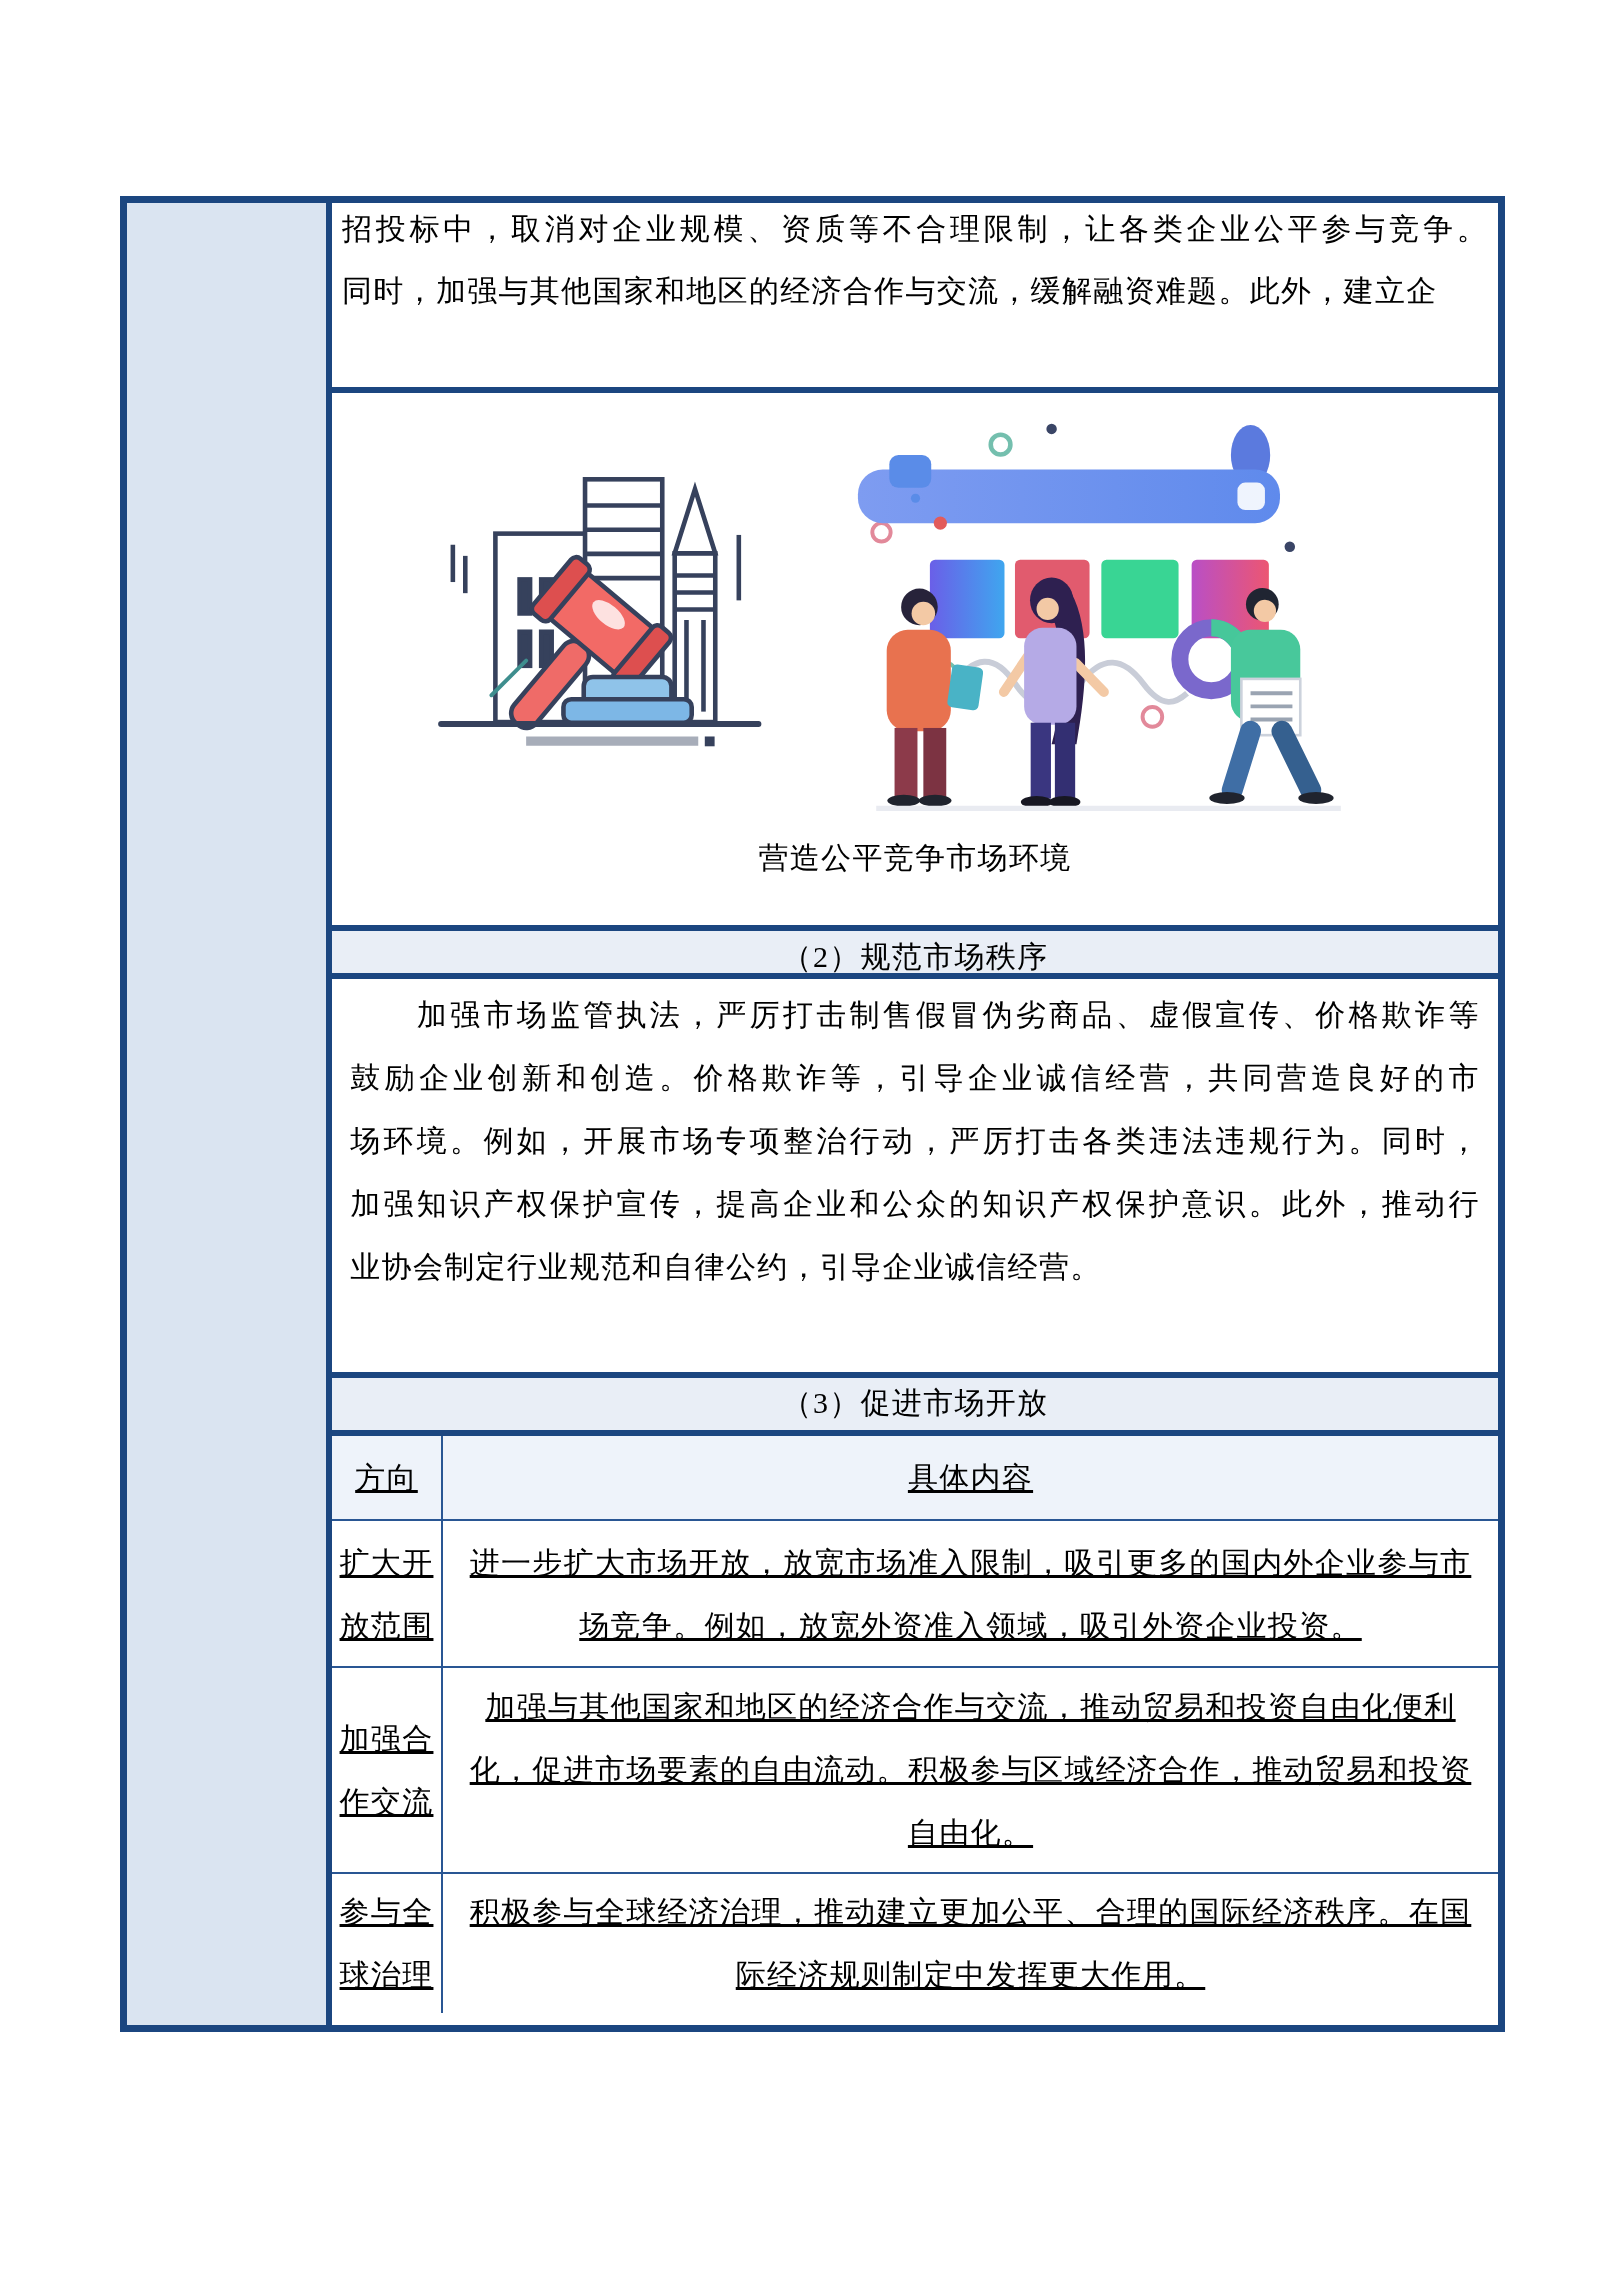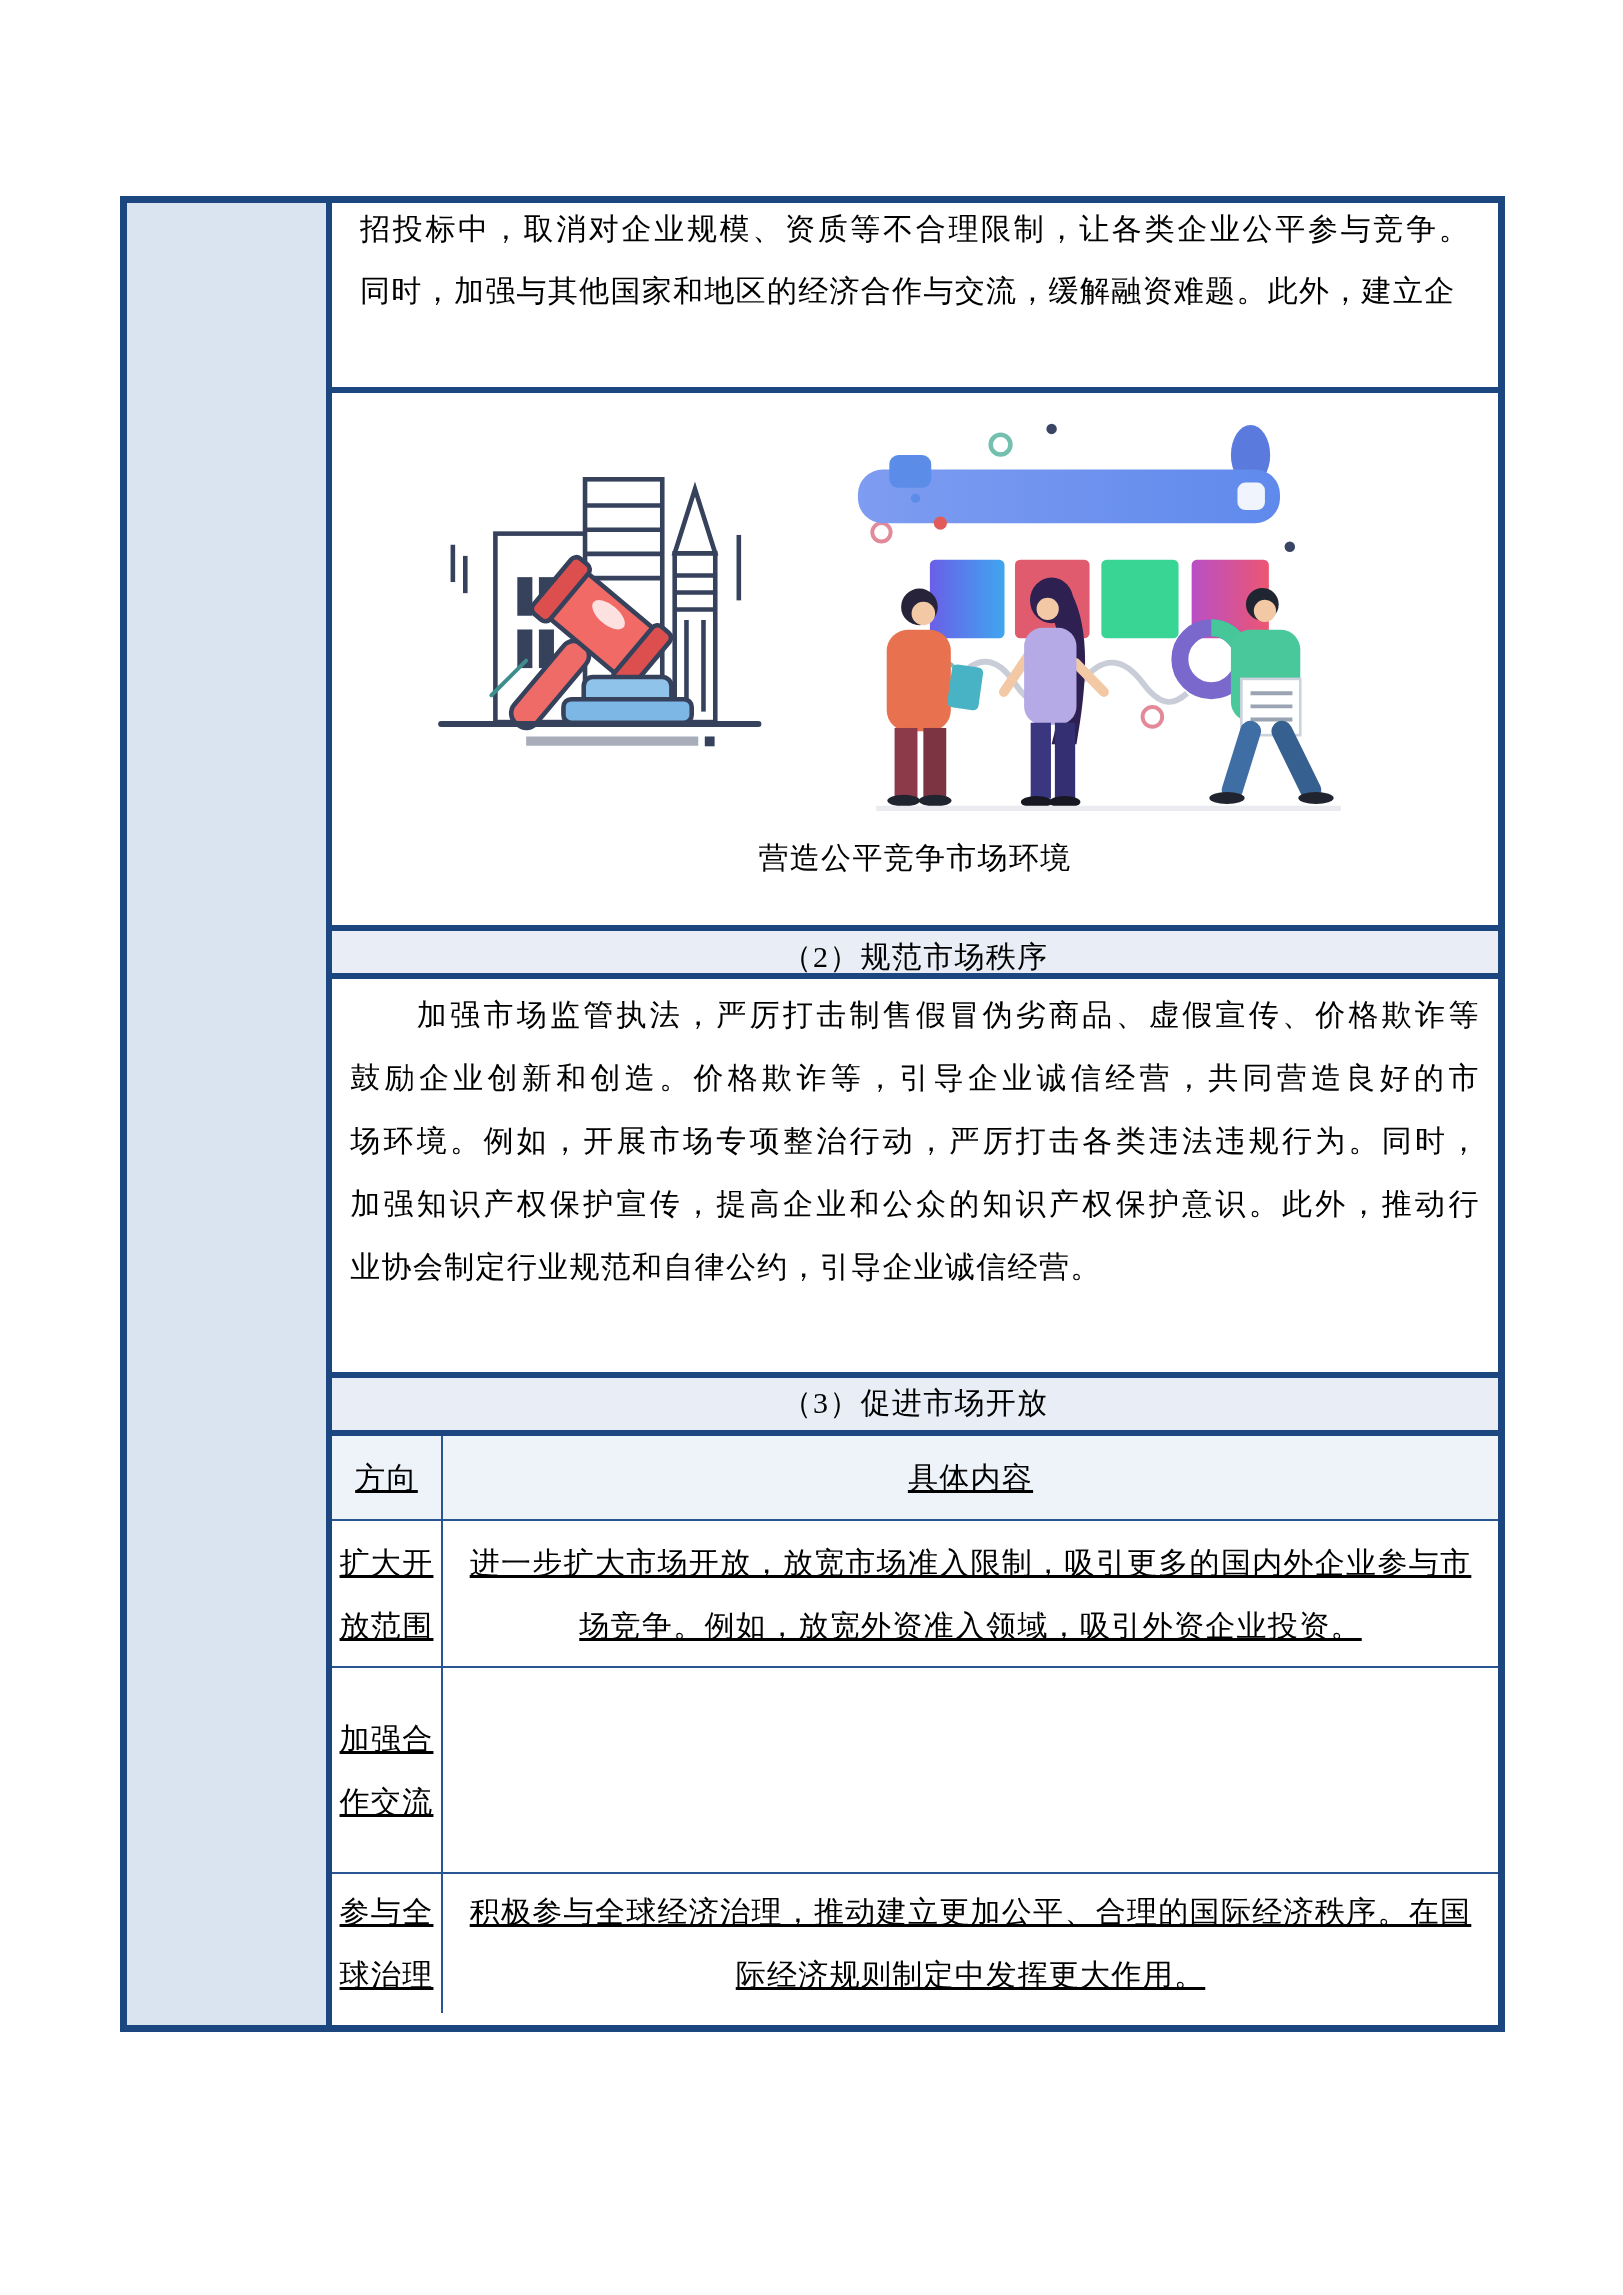--- a/index.html
+++ b/index.html
@@ -8,21 +8,21 @@
     font-family:"Liberation Serif","DejaVu Serif",serif; color:#000;
   }
   .tableWrap {
     position:absolute; left:120px; top:196px; width:1385px; height:1836px;
     border:7.2px solid #1b4680; box-sizing:border-box; display:flex; background:#fff;
   }
   .sideCol { flex:0 0 199px; width:199px; background:#dae4f1; border-right:6.5px solid #1b4680; }
   .mainCol { flex:1; min-width:0; display:flex; flex-direction:column; }
   .row { box-sizing:border-box; }
   .txt { font-size:30px; letter-spacing:1.3px; }
-  .rowA { height:190px; border-bottom:6.5px solid #1b4680; padding:0 28px; line-height:62px; overflow:hidden; }
+  .rowA { height:190px; border-bottom:6.5px solid #1b4680; padding:0 10px; line-height:62px; overflow:hidden; }
   .rowA .pl { margin-top:-5.2px; }
   .rowB { height:538px; border-bottom:6.5px solid #1b4680; overflow:hidden; }
   .rowC { height:48px;  border-bottom:6.5px solid #1b4680; background:#e9eef6; text-align:center; line-height:52px; }
   .rowD { height:399px; border-bottom:6.5px solid #1b4680; padding:3.9px 18.3px 0; line-height:63px; }
   .rowE { height:58px;  border-bottom:6.5px solid #1b4680; background:#e9eef6; text-align:center; line-height:50px; }
   .rowF { height:577px; display:flex; flex-direction:column;text-decoration:underline; }
   .ntHead { height:84px; border-bottom:2px solid #295693; background:#eef3fa; }
   .ntRow  { display:flex; min-height:0; }
   .ntRow.r1 { height:147px; border-bottom:2px solid #295693; }
   .ntRow.r2 { height:206px; border-bottom:2px solid #295693; }
@@ -211,20 +211,25 @@
             <div class="line">进一步扩大市场开放，放宽市场准入限制，吸引更多的国内外企业参与市</div>
             <div class="line">场竞争。例如，放宽外资准入领域，吸引外资企业投资。</div>
           </div>
       </div>
 
       <div class="ntRow r2">
         <div class="dirCell txt p-cent">
             <div class="line">加强合</div>
             <div class="line">作交流</div>
           </div>
+        <div class="detCell txt p-cent">
+            <div class="line">加强与其他国家和地区的经济合作与交流，推动贸易和投资自由化便利</div>
+            <div class="line">化，促进市场要素的自由流动。积极参与区域经济合作，推动贸易和投资</div>
+            <div class="line">自由化。</div>
+          </div>
       </div>
 
       <div class="ntRow r3">
         <div class="dirCell txt p-cent">
             <div class="line">参与全</div>
             <div class="line">球治理</div>
           </div>
         <div class="detCell txt p-cent">
             <div class="line">积极参与全球经济治理，推动建立更加公平、合理的国际经济秩序。在国</div>
             <div class="line">际经济规则制定中发挥更大作用。</div>

